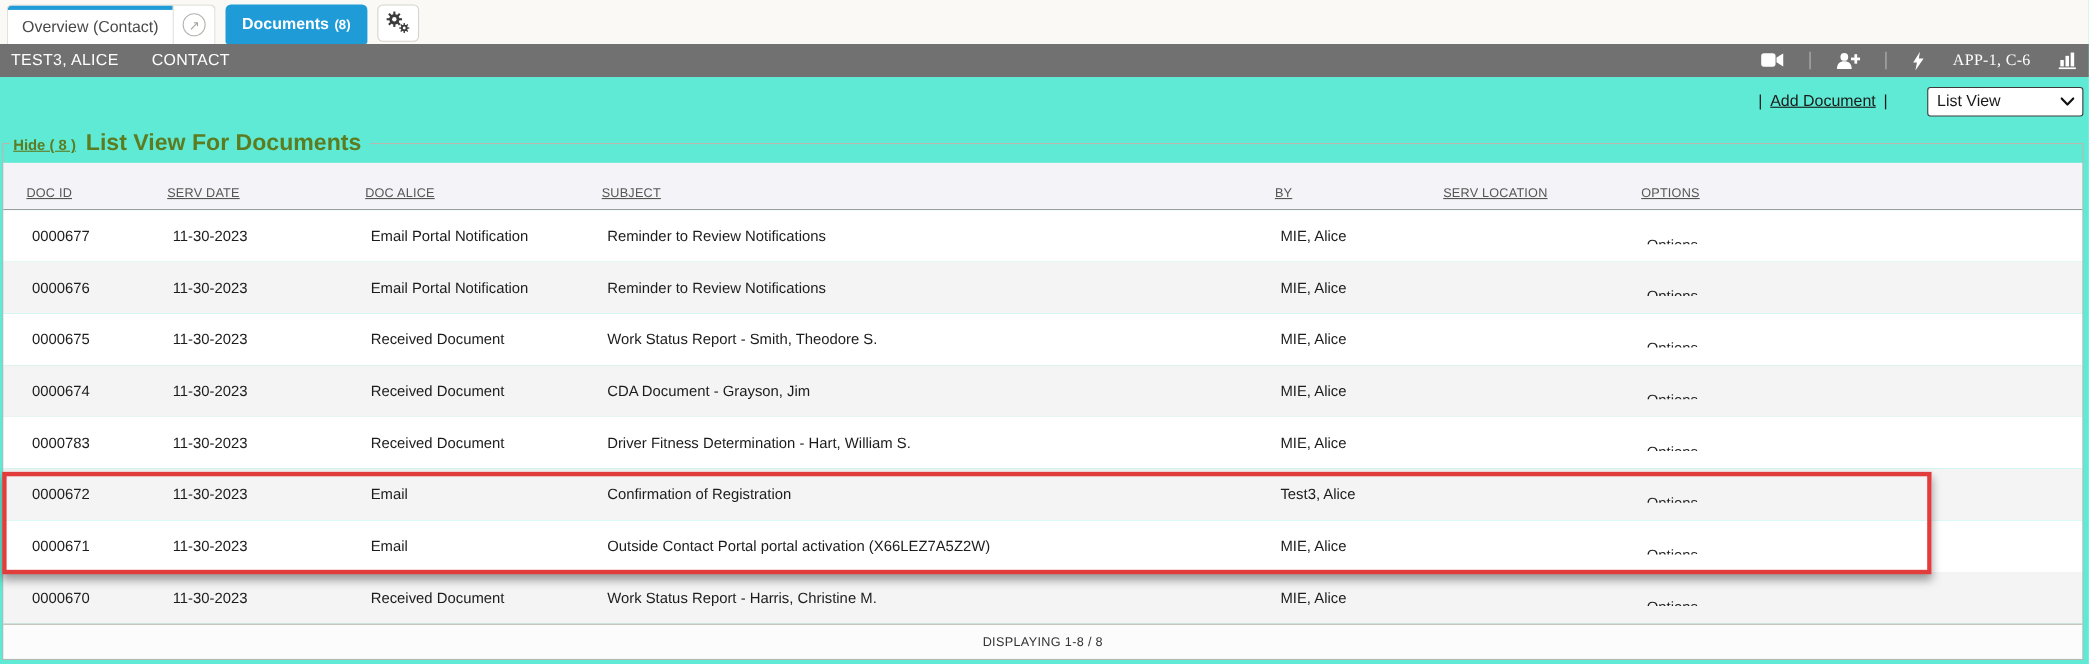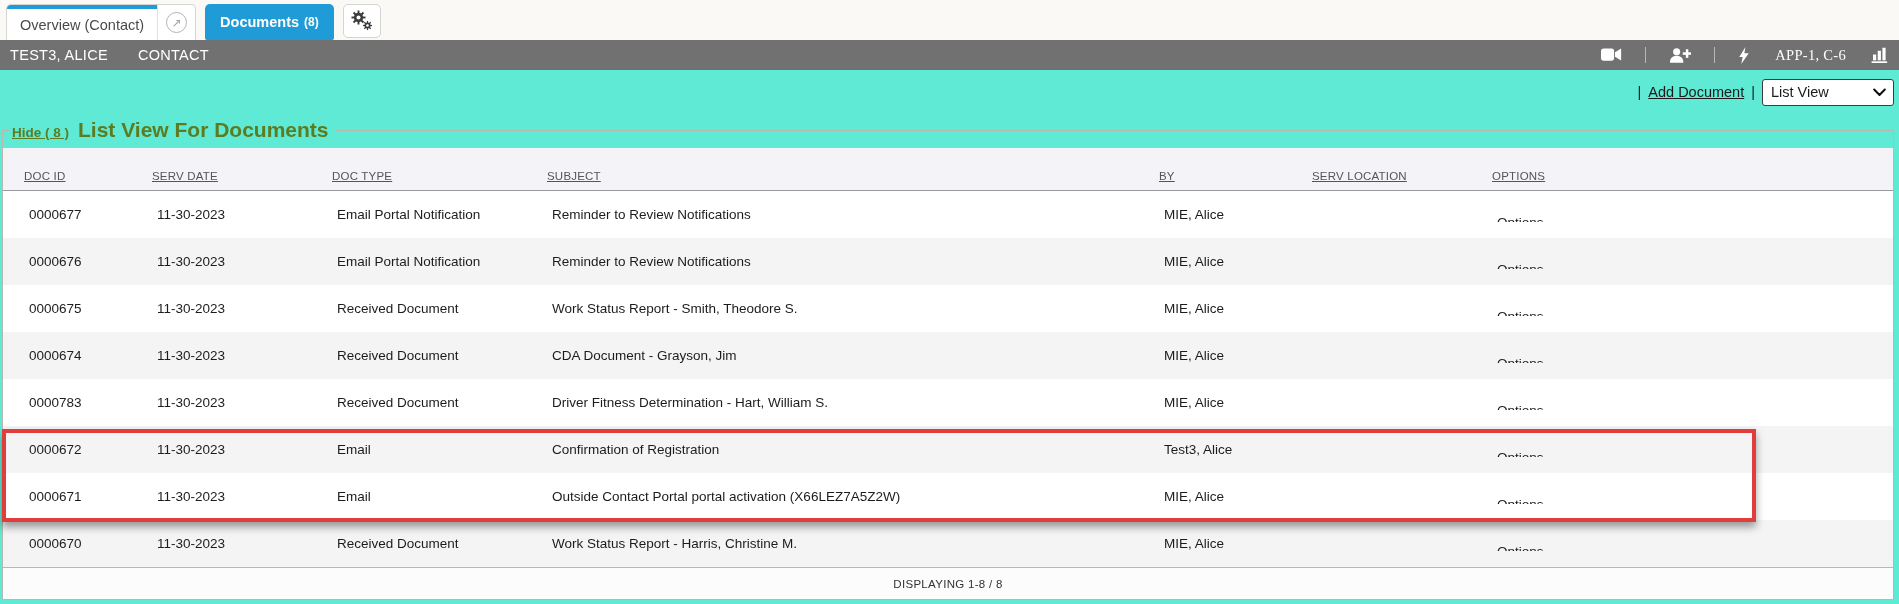--- a/index.html
+++ b/index.html
@@ -27,23 +27,23 @@
   .tb-right { margin-left:auto; display:flex; align-items:flex-start; gap:23px;font-family:Liberation Serif, serif; }
   .vdiv { width:1px; height:16px; background:rgba(255,255,255,.5); }
   .tb-icon { display:flex; align-items:center; cursor:pointer; }
   .tb-app { margin:0 2px; }
 
   
   .content { position:relative; height:534px; padding:8px 5px 0 2px; }
   .toolbar { display:flex; justify-content:flex-end; align-items:center; gap:7px; height:28px;
              font-size:14.5px; color:#1a1a1a; }
   .add-doc { text-decoration:underline; color:#1a1a1a; cursor:pointer; }
-  .select-box { width:132px; height:27px; background:#fff; border:1px solid #3c3c3c; border-radius:3px;
+  .select-box { width:142px; height:27px; background:#fff; border:1px solid #3c3c3c; border-radius:3px;
                 display:flex; align-items:center; justify-content:space-between; padding:0 7px 0 8px;
-                font-size:14.5px; cursor:pointer; }
+                font-size:14.5px; cursor:pointer;margin-left:29px; }
 
   
   fieldset.panel { margin:12px 0 0 0; border:1px solid #b9b8ae; padding:6px 0 0 0; background:transparent; }
   fieldset.panel legend { margin-left:6px; padding:0 7px 0 3px; display:flex; align-items:baseline; gap:9px; }
   .hide-link { color:#5d7c21; font-weight:bold; font-size:13.5px; text-decoration:underline; cursor:pointer; white-space:pre; }
   .panel-title { color:#5d7c21; font-weight:bold; font-size:21px; }
 
   .grid-head, .trow { display:grid; grid-template-columns:128px 180px 215px 612px 153px 180px 1fr; }
   .grid-head { height:43px; background:#f4f4f8; border-bottom:1px solid #9b9b9b; align-items:end; }
   .hcell { font-size:11.5px; color:#555; text-decoration:underline; padding:0 0 8px 21px; letter-spacing:.2px; cursor:pointer; white-space:nowrap; }
@@ -165,21 +165,21 @@
 
     <fieldset class="panel">
       <legend>
         <span class="hide-link">Hide ( 8 )</span>
         <span class="panel-title">List View For Documents</span>
       </legend>
 
       <div class="grid-head">
         <div class="hcell">DOC ID</div>
         <div class="hcell">SERV DATE</div>
-        <div class="hcell">DOC TYPE</div>
+        <div class="hcell">DOC ALICE</div>
         <div class="hcell">SUBJECT</div>
         <div class="hcell">BY</div>
         <div class="hcell">SERV LOCATION</div>
         <div class="hcell">OPTIONS</div>
       </div>
 
       <div>
           <div class="trow">
     <div class="cell">0000677</div>
     <div class="cell">11-30-2023</div>

